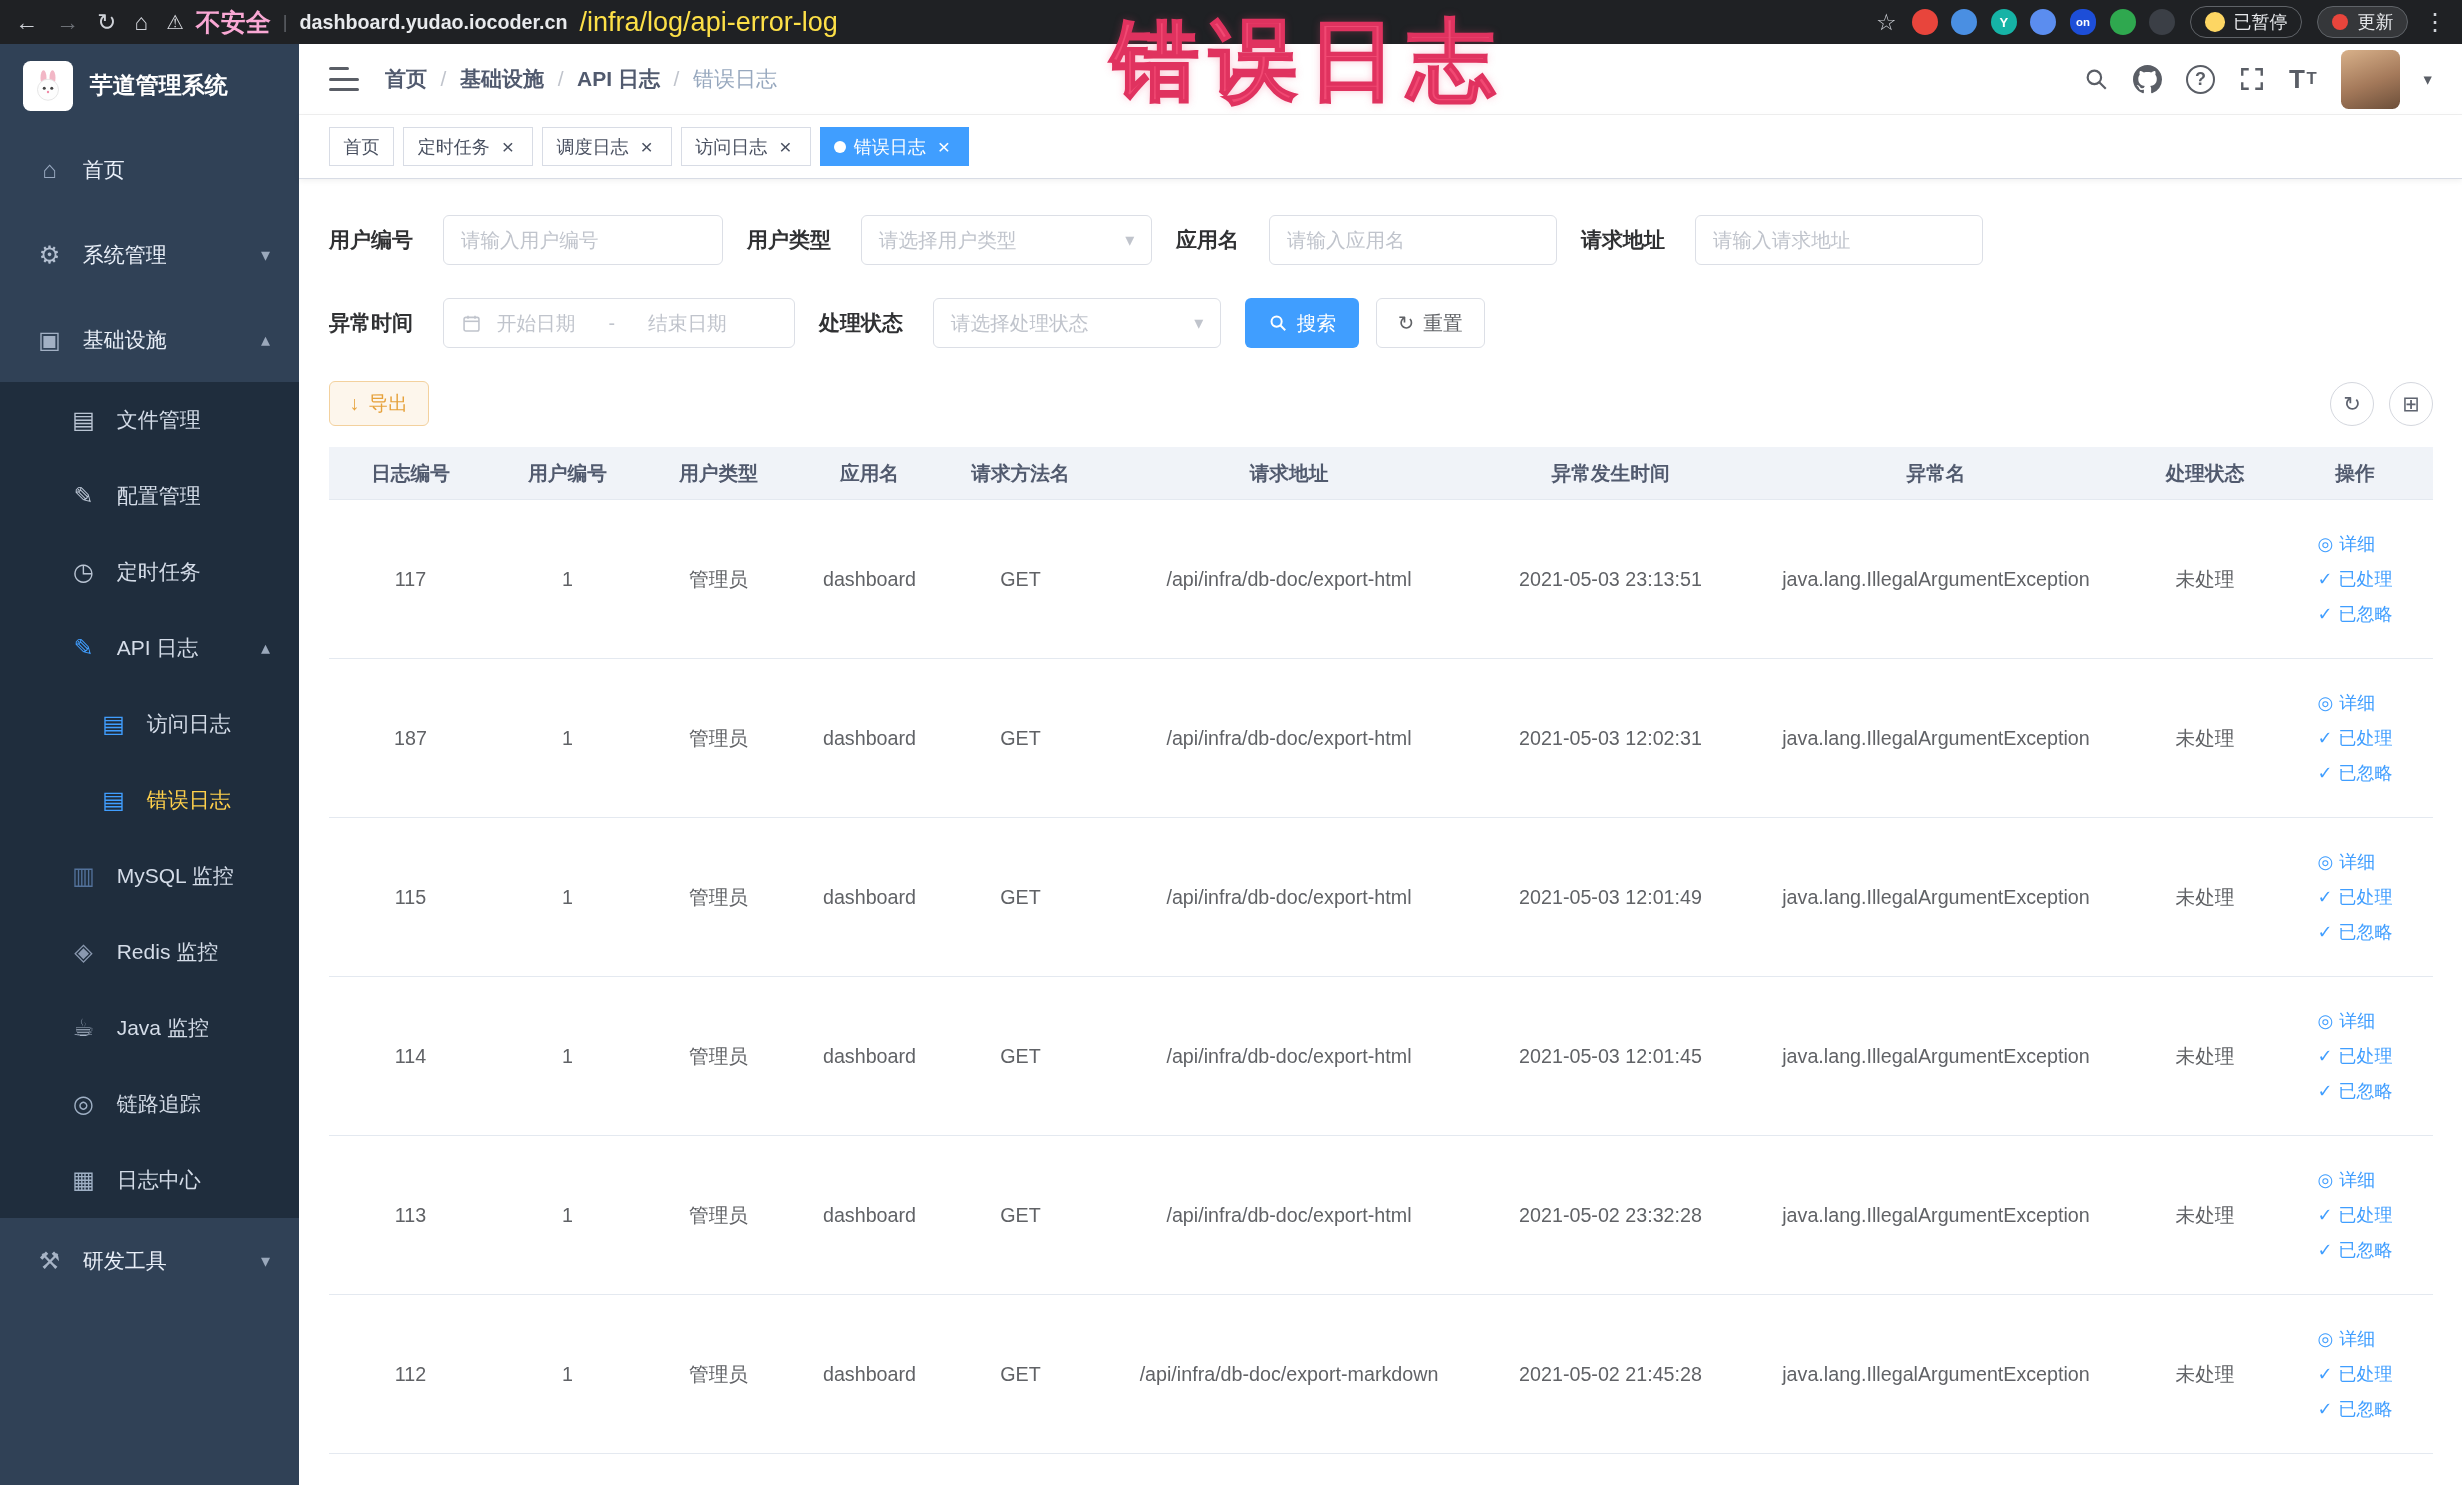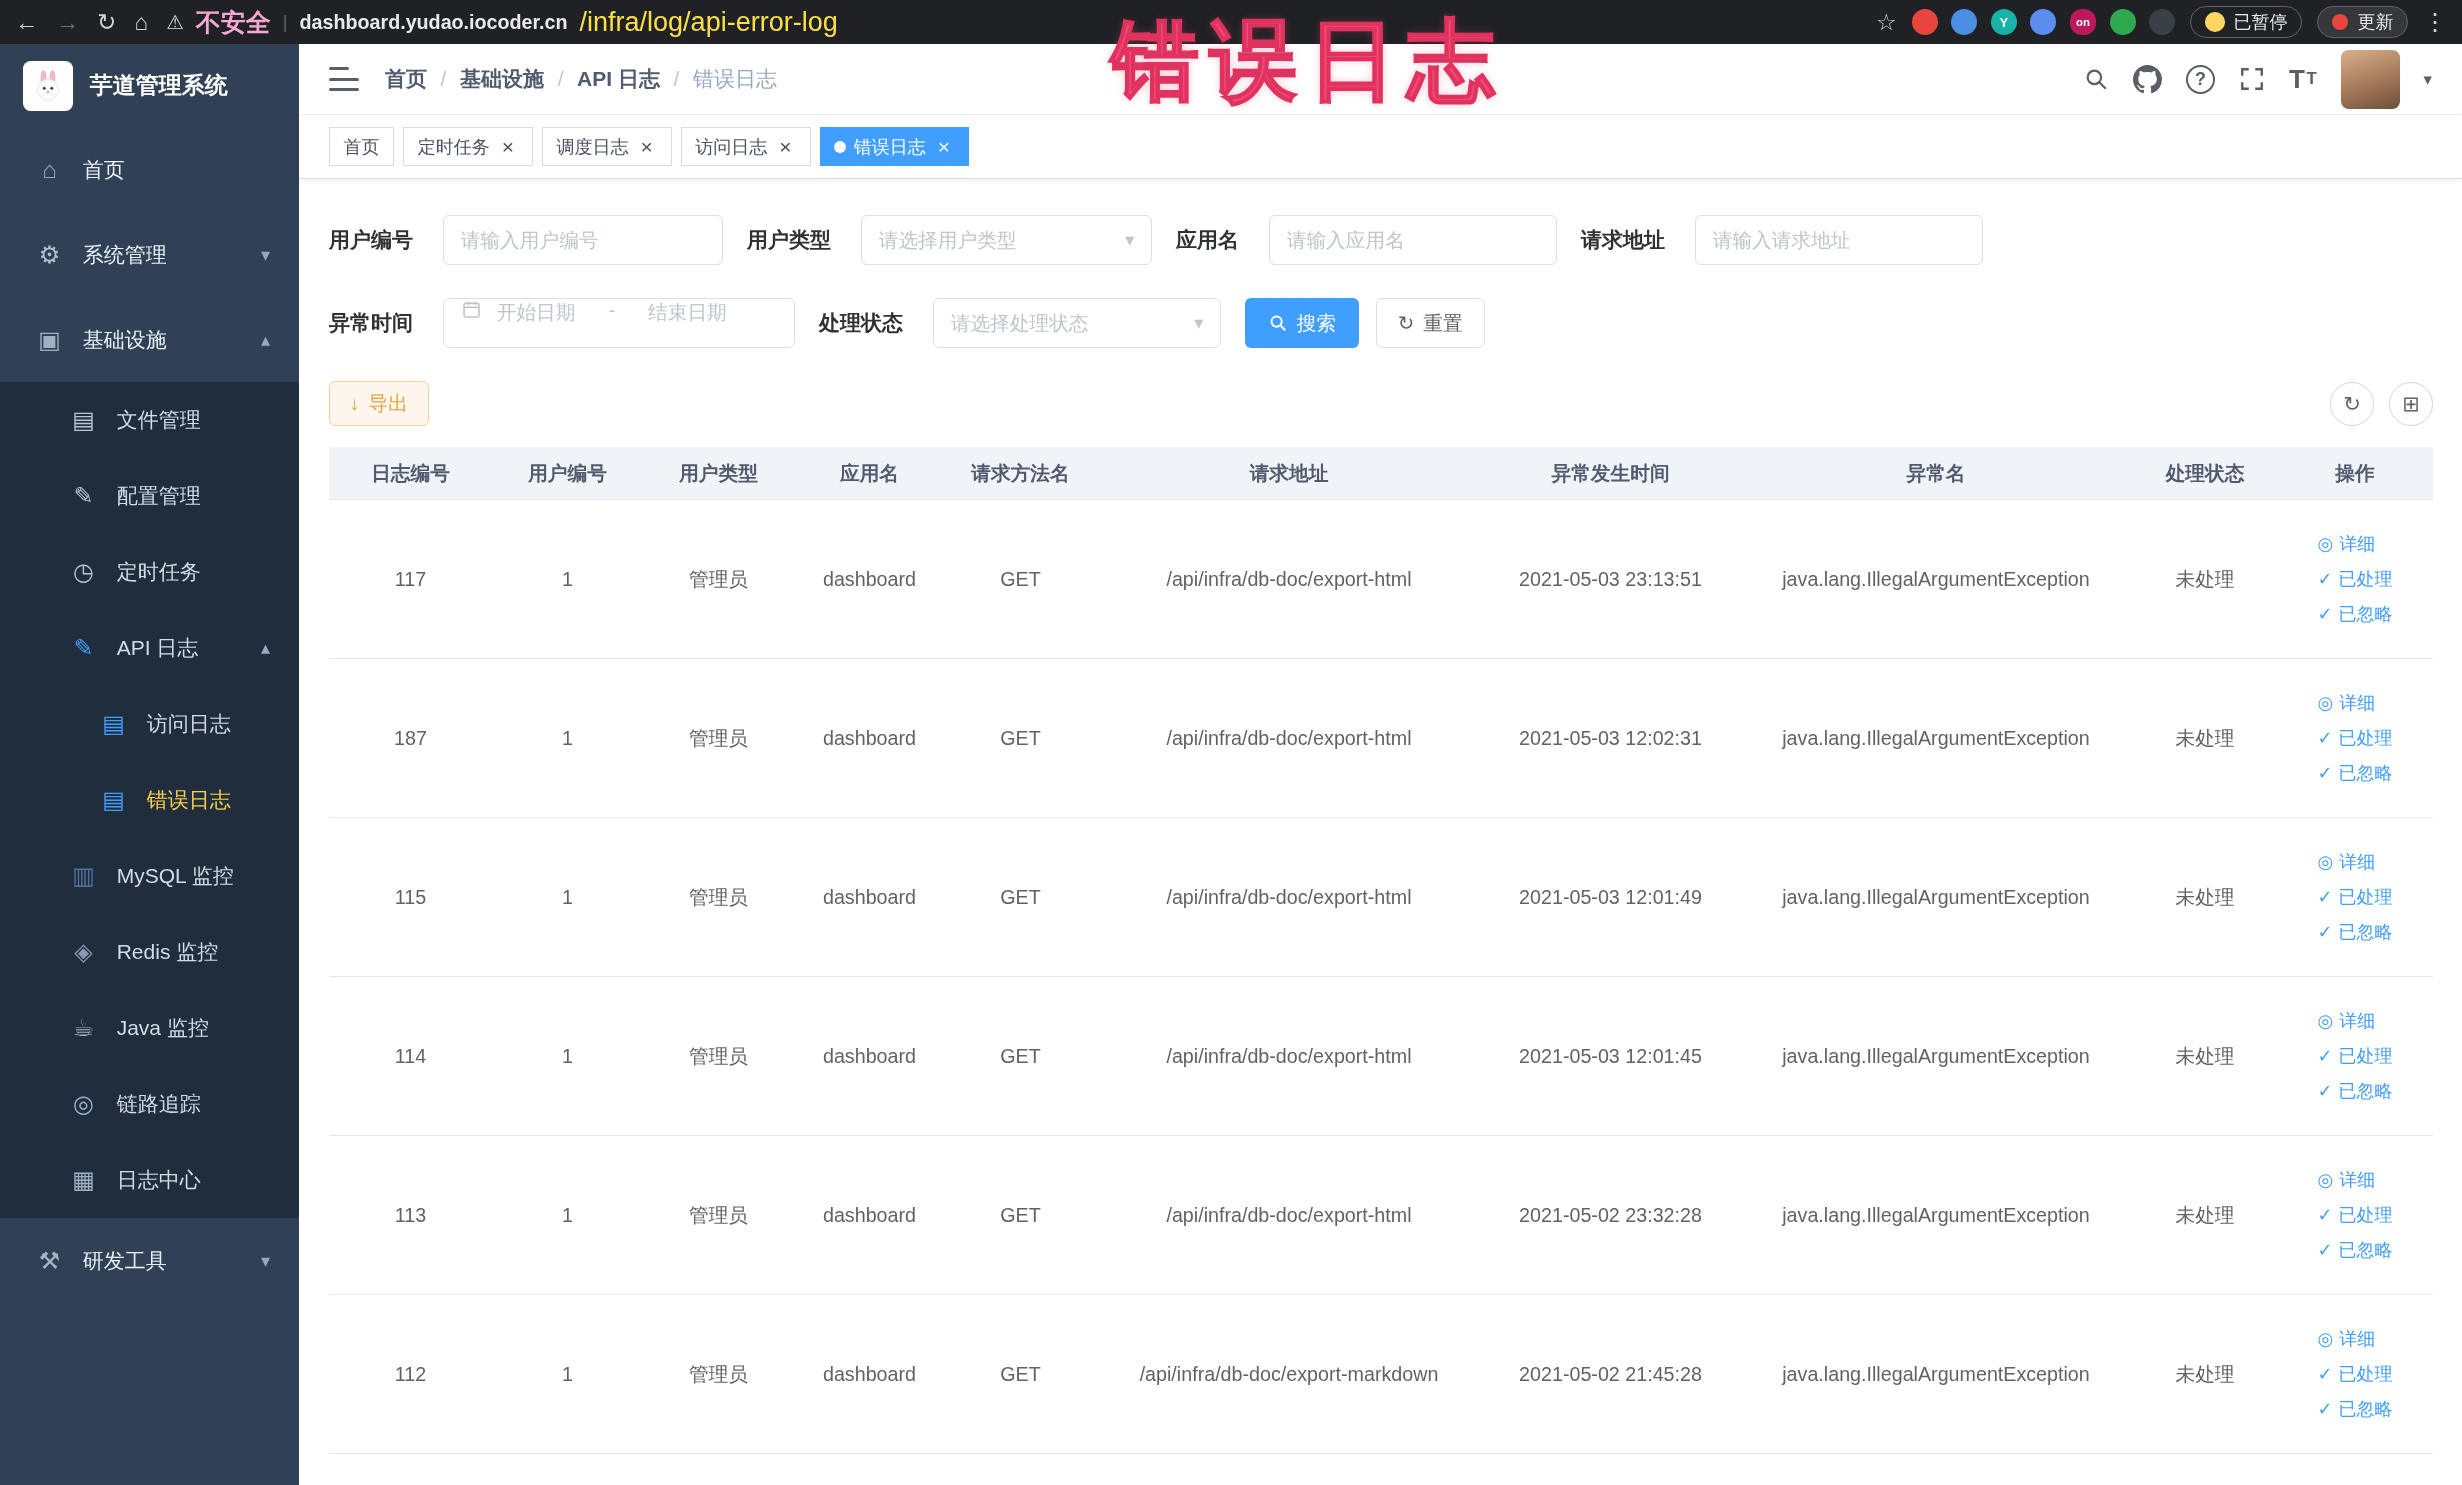--- a/index.html
+++ b/index.html
@@ -76,21 +76,21 @@
 
   
   .content{flex:1;padding:36px 29px 0 30px;background:#fff;min-width:0}
   .filter-row{display:flex;align-items:center;margin-bottom:33px}
   .fgroup{display:flex;align-items:center;margin-right:24px}
   .flabel{font-weight:700;font-size:21px;color:#303133;margin-right:30px;white-space:nowrap}
   .finput,.fselect,.fdate{height:50px;border:1.5px solid #dcdfe6;border-radius:6px;font-size:19.7px;background:#fff;color:#606266}
   .finput{padding:0 16.7px;outline:none;font-family:inherit}
   .finput::placeholder{color:#c0c4cc}
   .fselect{display:flex;align-items:center;justify-content:space-between;padding:0 16.7px;cursor:pointer}
-  .fdate{display:flex;padding:0 16.7px;cursor:pointer}
+  .fdate{display:flex;align-items:center;padding:0 16.7px;cursor:pointer}
   .ph{color:#c0c4cc}
   .dsep{color:#c0c4cc;margin:0 33px}
   .cal-icon{color:#c0c4cc;margin-right:15px;display:inline-flex}
   .fcaret{color:#c0c4cc;font-size:18px}
   .w370{width:280px}.w385{width:291px}.w380{width:288px}.w465{width:352px}.w375{width:288px}
   .btn{display:inline-flex;align-items:center;gap:9px;border-radius:6px;font-size:19.7px;cursor:pointer;font-family:inherit;white-space:nowrap}
   .btn-primary{height:50px;padding:0 23px;background:#409EFF;color:#fff;border:none;margin-left:0}
   .btn-plain{height:50px;padding:0 21px;background:#fff;color:#606266;border:1.5px solid #dcdfe6;margin-left:16.7px}
   .btn-export{height:45px;padding:0 19.7px;background:#fdf6ec;color:#e6a23c;border:1.5px solid #f3d19e}
   .toolbar-row{display:flex;align-items:center;margin-top:7.6px;margin-bottom:10.6px}
@@ -127,21 +127,21 @@
       <span class="url-domain">dashboard.yudao.iocoder.cn</span>
         <span class="url-path">/infra/log/api-error-log</span>
     </div>
     <div class="right-cluster">
       <span class="bicon">☆</span>
       <div class="ext-icons">
           <span class="ext" style="background: rgb(232, 69, 60);"></span>
           <span class="ext" style="background: rgb(74, 143, 226);"></span>
           <span class="ext" style="background: rgb(22, 179, 166);">Y</span>
           <span class="ext" style="background: rgb(91, 141, 239);"></span>
-          <span class="ext sq" style="background: #be185d; border-radius: 12px;">on</span>
+          <span class="ext sq" style="background: #1d4ed8; border-radius: 12px;">on</span>
           <span class="ext" style="background: rgb(47, 168, 79);"></span>
           <span class="ext" style="background: rgb(59, 63, 70);"></span>
         </div>
       <div class="chip paused">
         <span class="face"></span>
         <span>已暂停</span>
       </div>
       <div class="chip update">
         <span class="upd-dot"></span>
         <span>更新</span>

